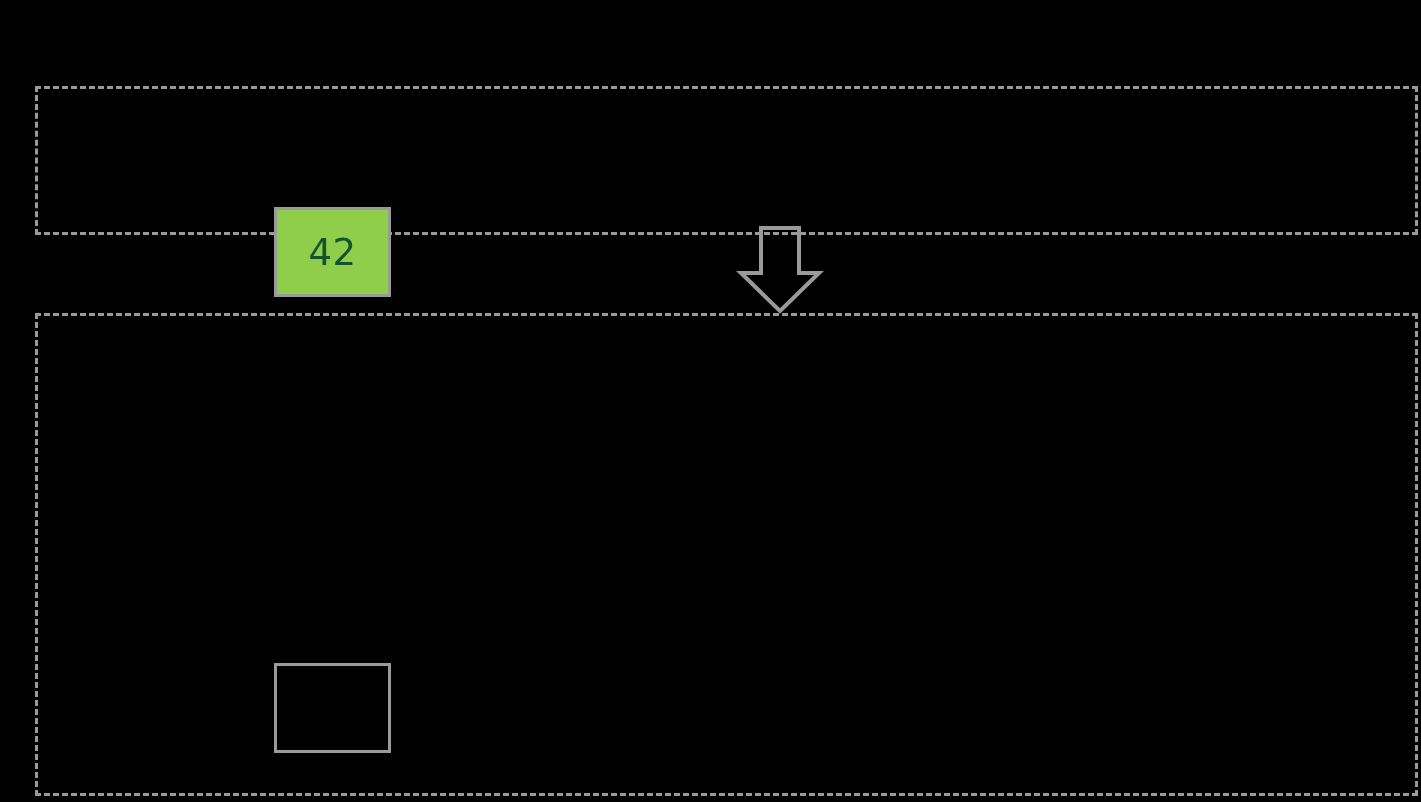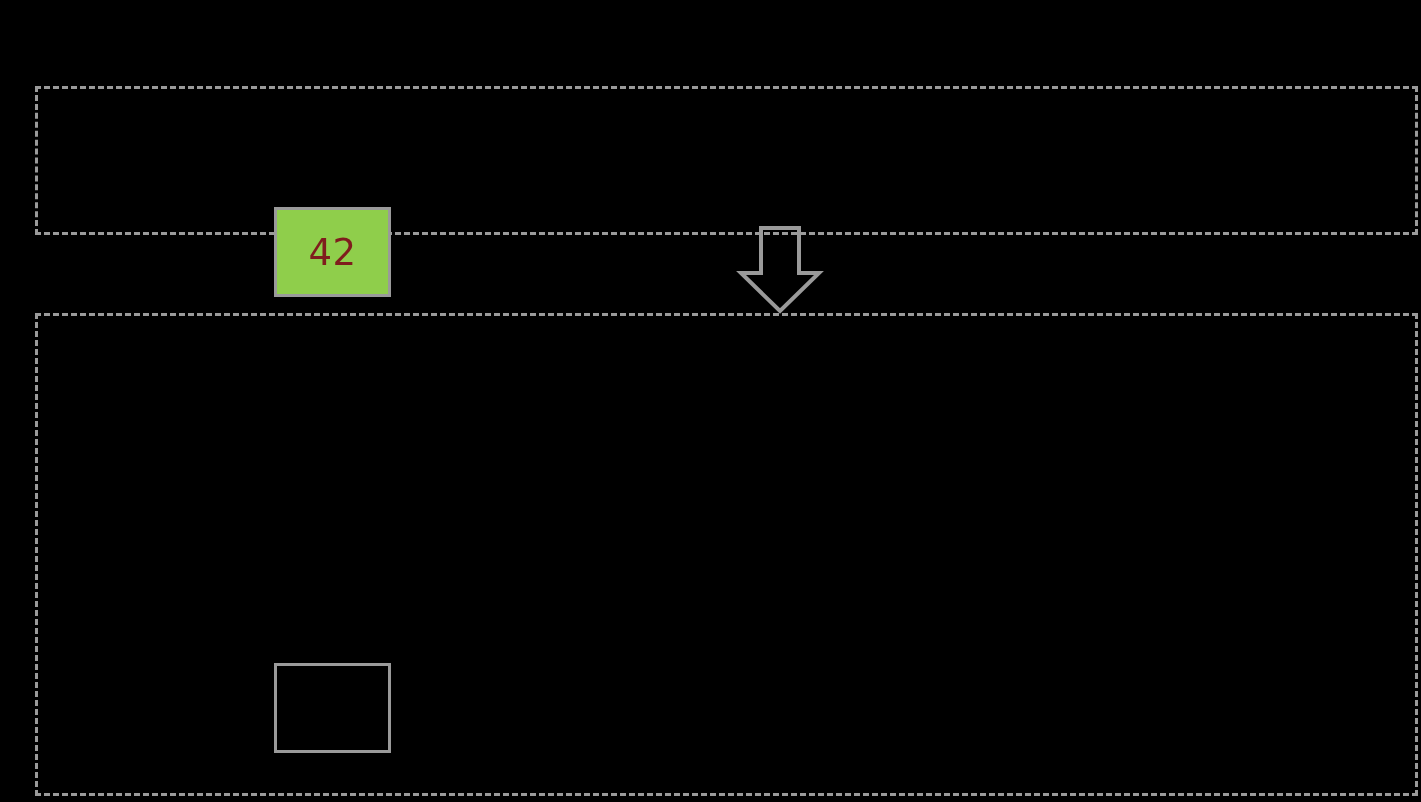--- a/index.html
+++ b/index.html
@@ -45,21 +45,21 @@
   }
 
   
   .box {
     position: absolute;
     box-sizing: border-box;
     border: 3px solid #9a9a9a;
     display: flex;
     align-items: center;
     justify-content: center;
-    color: #7f1d1d;
+    color: #14532d;
     font-size: 37px;
     line-height: 1;
     letter-spacing: 0.5px;
   }
   .box-filled {
     background: #8fce4b;
   }
   .box-empty {
     background: transparent;
     color: transparent;

